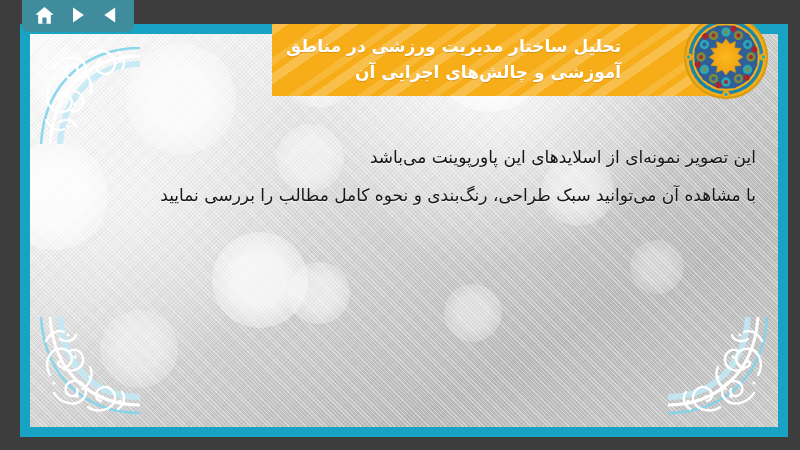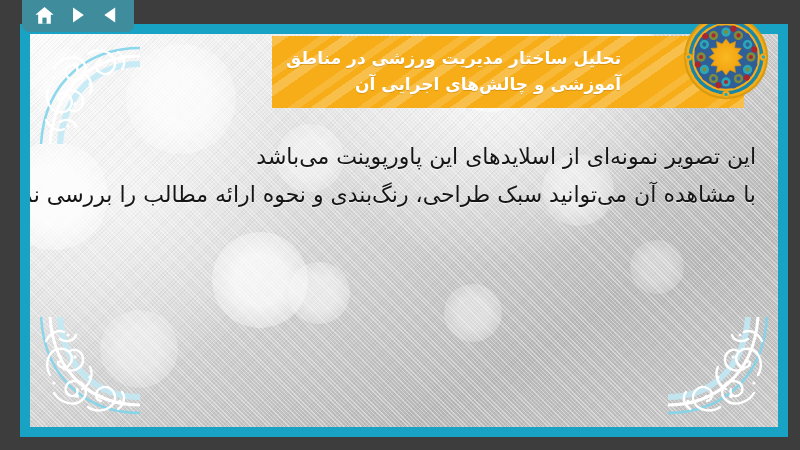--- a/index.html
+++ b/index.html
@@ -85,21 +85,21 @@
     z-index:20;
   }
   .corner svg { display:block; width:100%; height:100%; }
   .c-tl { left:10px;  top:10px; }
   .c-bl { left:10px;  bottom:10px; transform:scaleY(-1); }
   .c-br { right:10px; bottom:10px; transform:scale(-1,-1); }
 
   
   #title-band {
     position:absolute;
-    left:252px; top:12px;
+    left:252px; top:0px;
     width:472px; height:72px;
     background:#f7ad18;
     z-index:25;
     overflow:hidden;
   }
   #title-pattern {
     position:absolute; inset:0;
     background-image:
       repeating-linear-gradient(-35deg,
         rgba(255,255,255,.22) 0 9px,
@@ -136,21 +136,21 @@
   #medallion svg { display:block; width:100%; height:100%; }
 
   
   #body-text {
     position:absolute;
     right:22px; top:104px;
     left:60px;
     text-align:right;
     direction:rtl;
     color:#151515;
-    font-size:22px;
+    font-size:17px;
     line-height:38px;
     z-index:15;
     text-shadow:0 1px 1px rgba(255,255,255,.55);
   }
   #body-text .line { display:block; white-space:nowrap; }
 </style>
 </head>
 <body>
 
 <div id="viewer">
@@ -189,21 +189,21 @@
       <div class="bokeh" style="left:182px;top:198px;width:96px;height:96px;opacity:.8;"></div>
       <div class="bokeh" style="left:258px;top:228px;width:62px;height:62px;opacity:.6;"></div>
       <div class="bokeh" style="left:70px;top:276px;width:78px;height:78px;opacity:.5;"></div>
       <div class="bokeh" style="left:414px;top:250px;width:58px;height:58px;opacity:.5;"></div>
       <div class="bokeh" style="left:512px;top:120px;width:72px;height:72px;opacity:.55;"></div>
       <div class="bokeh" style="left:0px;top:14px;width:64px;height:64px;opacity:.5;"></div>
       <div class="bokeh" style="left:600px;top:206px;width:54px;height:54px;opacity:.4;"></div>
 
       <div id="body-text">
         <span class="line">این تصویر نمونه‌ای از اسلایدهای این پاورپوینت می‌باشد</span>
-        <span class="line">با مشاهده آن می‌توانید سبک طراحی، رنگ‌بندی و نحوه ارائه مطالب را بررسی نمونه</span>
+        <span class="line">با مشاهده آن می‌توانید سبک طراحی، رنگ‌بندی و نحوه کامل مطالب را بررسی نمایید</span>
       </div>
     </div>
 
     <div class="corner c-tl">
       <svg viewBox="0 0 110 110" aria-hidden="true">
         <g fill="none" stroke="#ffffff" stroke-width="2.4" stroke-linecap="round">
           <path d="M110 30 C70 30 34 56 30 110" stroke="#bfe9f4" stroke-width="6" opacity=".85"></path>
           <path d="M110 22 C66 22 24 50 20 110" stroke="#ffffff" stroke-width="3"></path>
           <path d="M110 14 C62 14 15 44 11 110" stroke="#7fd4ea" stroke-width="2.5" opacity=".9"></path>
           <path d="M24 34 C30 24 44 20 52 27 C60 34 54 47 44 46 C35 45 33 36 39 32 C44 29 49 33 47 38"></path>

